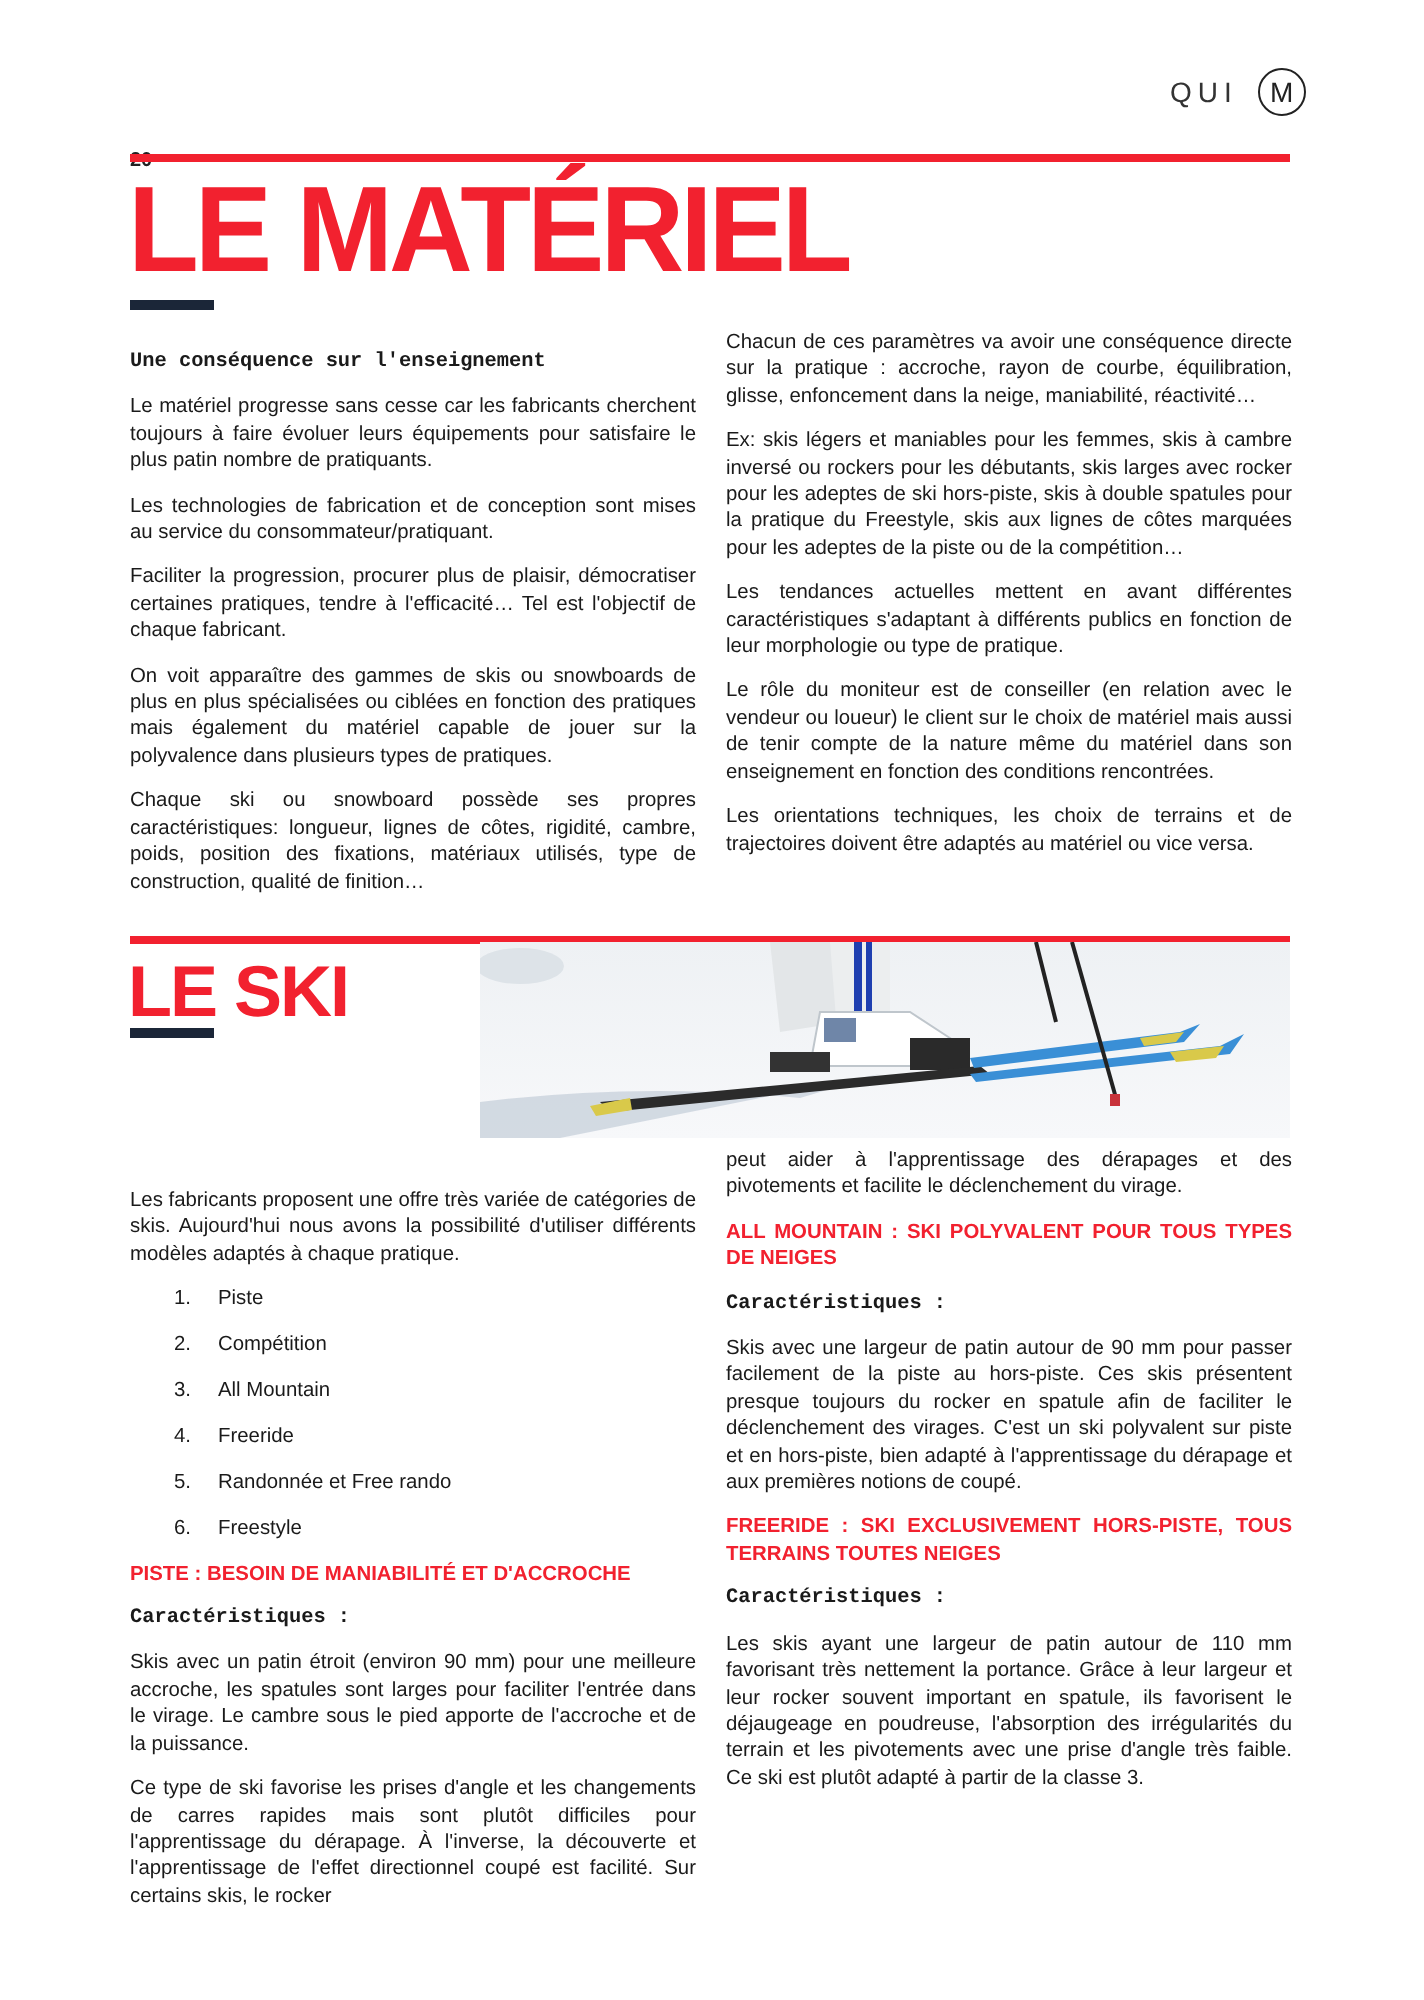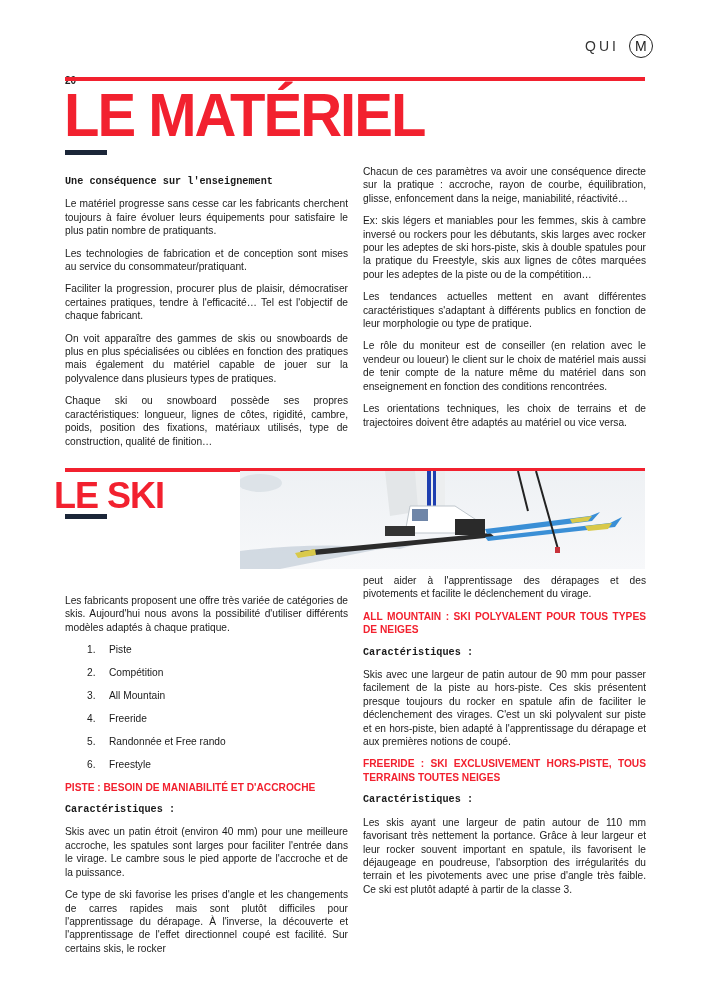--- a/index.html
+++ b/index.html
@@ -8,21 +8,21 @@
   .page-number { position: absolute; left: 65px; top: 43px; font-size: 10px; font-weight: bold; color: #222; margin-top: 32px; }
   .brand { position: absolute; left: 585px; top: 34px; display: flex; align-items: center; gap: 10px; }
   .brand-text { font-size: 14px; letter-spacing: 3px; color: #333; }
   .brand-logo { width: 24px; height: 24px; border: 1.6px solid #222; border-radius: 50%;
                 display: flex; align-items: center; justify-content: center;
                 font-size: 14px; color: #222; box-sizing: border-box; }
   .red-rule { position: absolute; height: 4px; background: #f2212f; }
   .title { position: absolute; color: #f2212f; font-weight: bold; letter-spacing: -2px;
            font-family: "Liberation Sans", sans-serif; line-height: 1; }
   .title-main { left: 64px; top: 85px; font-size: 58px; transform: scaleY(1.05); transform-origin: top left; }
-  .title-ski { left: 54px; top: 478px; font-size: 36px; letter-spacing: -1px; }
+  .title-ski { left: 64px; top: 478px; font-size: 36px; letter-spacing: -1px; }
   .navy-bar { position: absolute; height: 5px; background: #1b2638; width: 42px; }
   .col { position: absolute; width: 283px; font-size: 10.2px; line-height: 13.4px; text-align: justify; }
   .col p { margin: 0 0 9px 0; }
   .col .heading { font-weight: bold; font-family: Liberation Mono, monospace; }
   .col .red-heading { color: #f2212f; font-weight: bold; text-align: justify; }
   .col ol { margin: 0; padding: 0; list-style: none; }
   .col ol li { margin: 0 0 9.5px 22px; display: flex; }
   .col ol li .num { width: 22px; }
   .photo { position: absolute; left: 240px; top: 471px; width: 405px; height: 98px; overflow: hidden; }
 </style>
@@ -118,21 +118,21 @@
         <span class="num">5.</span>
         <span>Randonnée et Free rando</span>
       </li>
     <li>
         <span class="num">6.</span>
         <span>Freestyle</span>
       </li>
   </ol>
   <p class="red-heading">PISTE : BESOIN DE MANIABILITÉ ET D'ACCROCHE</p>
   <p class="heading">Caractéristiques :</p>
-  <p>Skis avec un patin étroit (environ 40 mm) pour une meilleure accroche, les spatules sont larges pour faciliter l'entrée dans le virage. Le cambre sous le pied apporte de l'accroche et de la puissance.</p>
+  <p>Skis avec un patin étroit (environ 90 mm) pour une meilleure accroche, les spatules sont larges pour faciliter l'entrée dans le virage. Le cambre sous le pied apporte de l'accroche et de la puissance.</p>
   <p>Ce type de ski favorise les prises d'angle et les changements de carres rapides mais sont plutôt difficiles pour l'apprentissage du dérapage. À l'inverse, la découverte et l'apprentissage de l'effet directionnel coupé est facilité. Sur certains skis, le rocker</p>
 </div>
 
 <div class="col" style="left:363px; top:574px;">
   <p>peut aider à l'apprentissage des dérapages et des pivotements et facilite le déclenchement du virage.</p>
   <p class="red-heading">ALL MOUNTAIN : SKI POLYVALENT POUR TOUS TYPES DE NEIGES</p>
   <p class="heading">Caractéristiques :</p>
   <p>Skis avec une largeur de patin autour de 90 mm pour passer facilement de la piste au hors-piste. Ces skis présentent presque toujours du rocker en spatule afin de faciliter le déclenchement des virages. C'est un ski polyvalent sur piste et en hors-piste, bien adapté à l'apprentissage du dérapage et aux premières notions de coupé.</p>
   <p class="red-heading">FREERIDE : SKI EXCLUSIVEMENT HORS-PISTE, TOUS TERRAINS TOUTES NEIGES</p>
   <p class="heading">Caractéristiques :</p>

